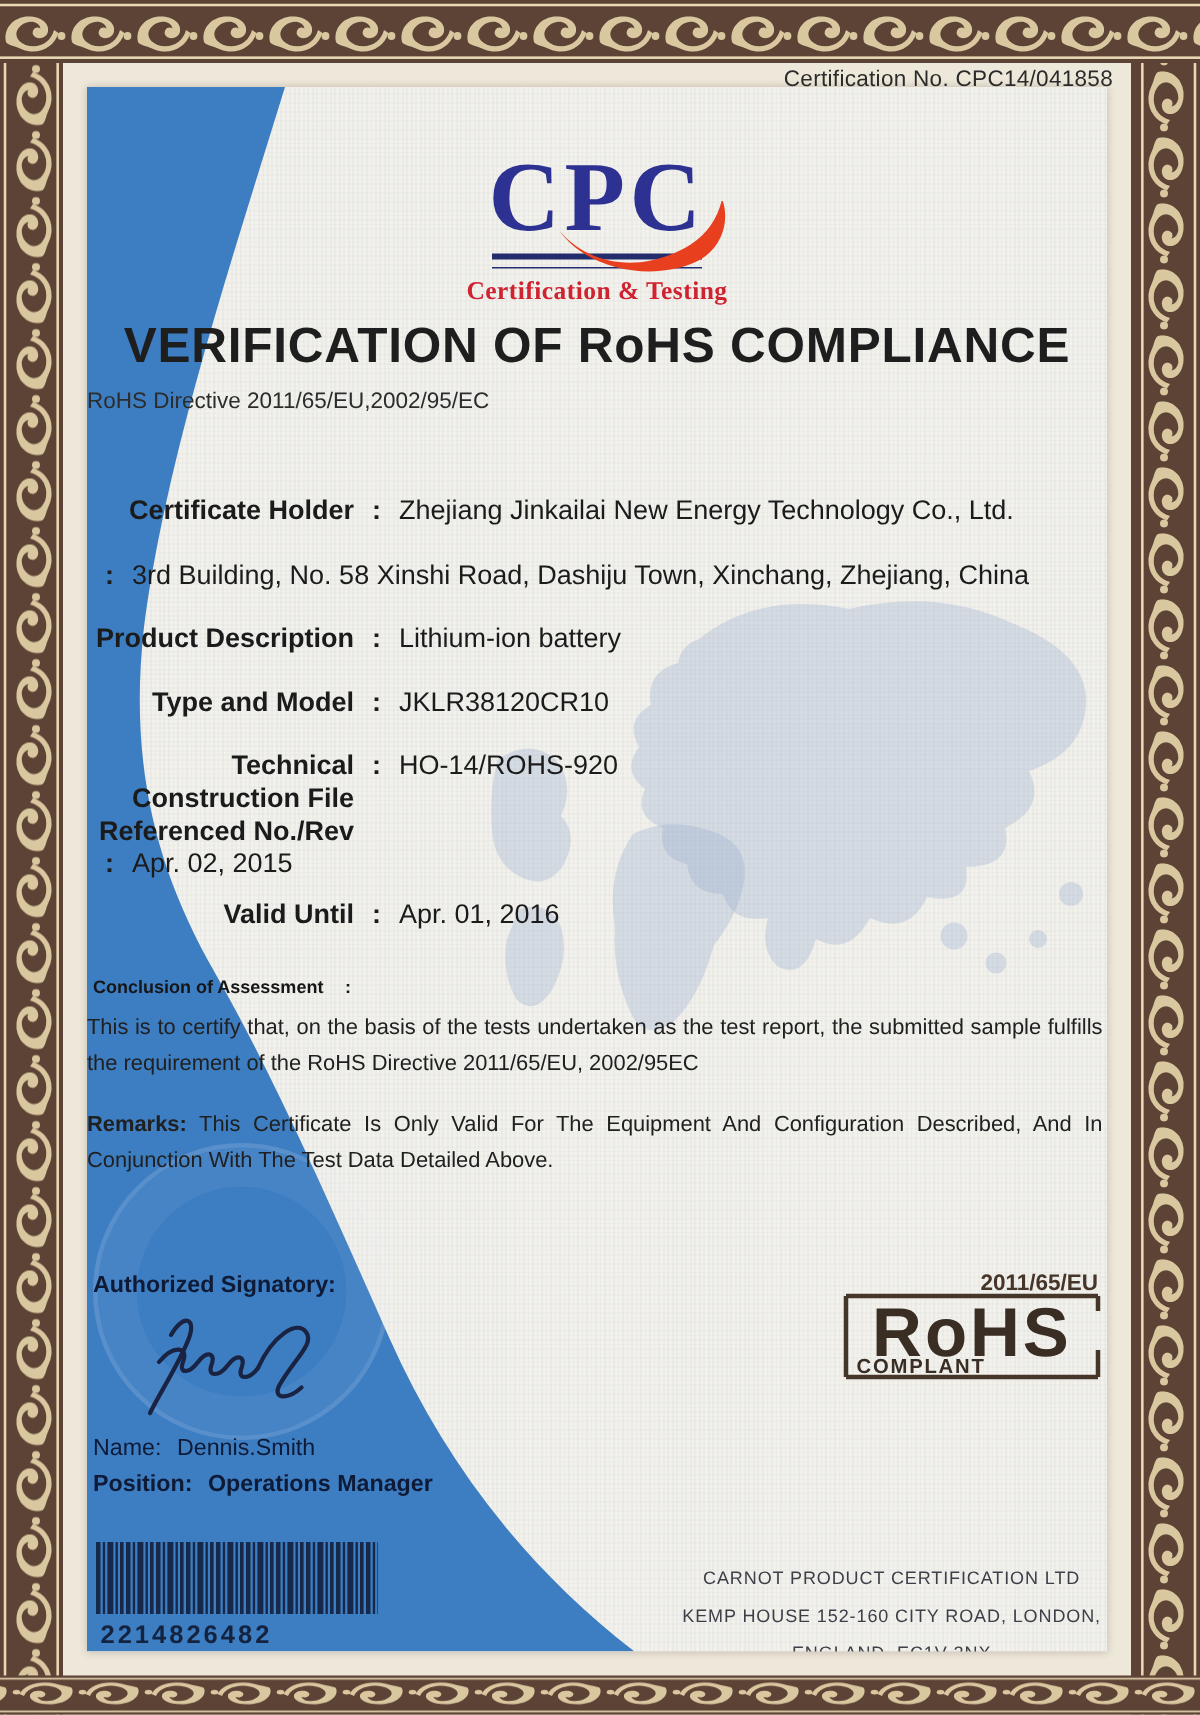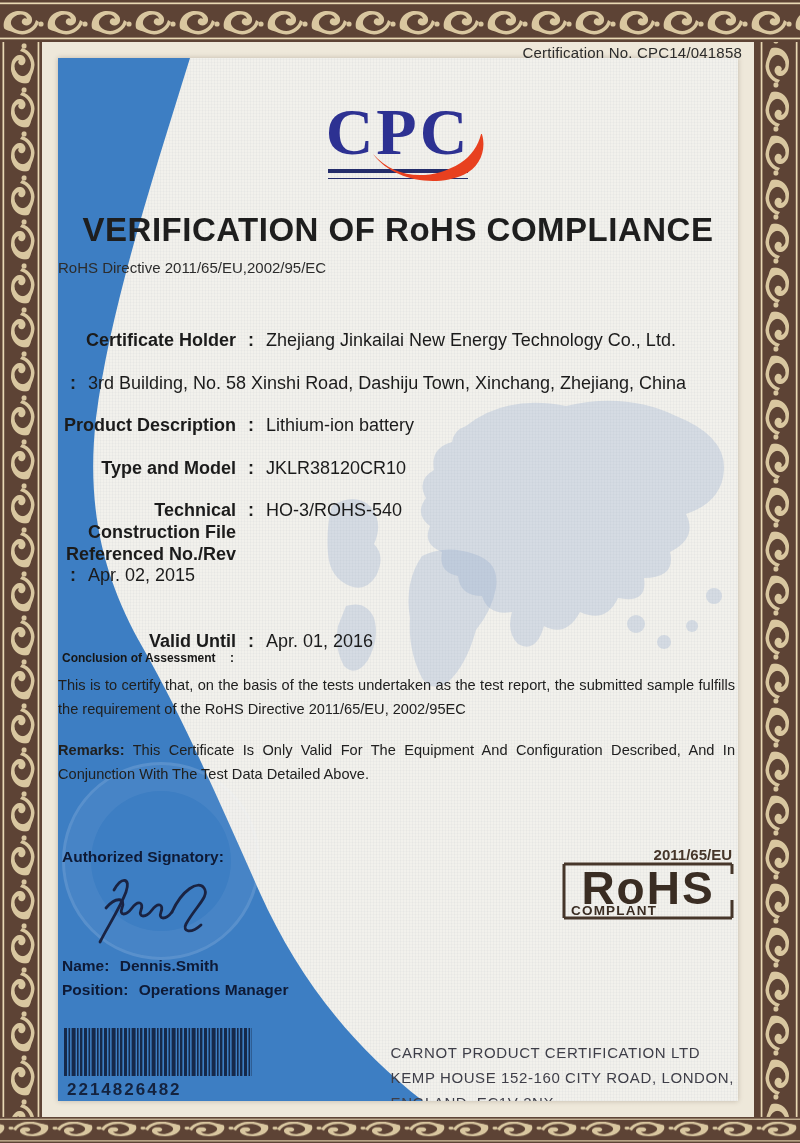--- a/index.html
+++ b/index.html
@@ -47,44 +47,44 @@
          font-size:33px;font-weight:bold;color:#1e1e1e;letter-spacing:.5px;}
   .subtitle{position:absolute;top:201px;left:0;width:100%;text-align:left;
             font-size:15px;color:#2c2c2c;}
 
   
   .frow{position:absolute;left:0;width:100%;display:flex;align-items:flex-start;
         font-size:18px;color:#1b1b1b;line-height:22px;}
   .flabel{width:178px;text-align:right;font-weight:bold;}
   .fcolon{width:30px;text-align:center;font-weight:bold;}
   .fvalue{flex:1;}
-  .r1{top:271px}.r2{top:314px}.r3{top:356px}.r4{top:399px}.r5{top:441px}.r6{top:506px}.r7{top:572px}
+  .r1{top:271px}.r2{top:314px}.r3{top:356px}.r4{top:399px}.r5{top:441px}.r6{top:506px}.r7{top:540px}
 
   .concl-head{position:absolute;top:593px;left:4px;font-size:12px;font-weight:bold;color:#161616;}
   .concl-head .fcolon{display:inline-block;width:26px;}
   .para{position:absolute;left:0px;right:3px;font-size:14.6px;line-height:23.5px;
         color:#202020;text-align:justify;}
   .concl-text{top:616px;}
   .remarks{top:681px;}
   .para b{font-weight:bold;}
 
   
   .auth-head{position:absolute;top:790px;left:4px;font-size:15.5px;font-weight:bold;color:#0e1a36;}
   .signature{position:absolute;left:28px;top:812px;}
-  .sig-name{position:absolute;top:899px;left:4px;font-size:15.5px;font-weight:bold;color:#0e1a36;}
+  .sig-name{position:absolute;top:899px;left:4px;font-size:15.5px;font-weight:normal;color:#0e1a36;}
   .sig-pos{position:absolute;top:923px;left:4px;font-size:15.5px;font-weight:bold;color:#0e1a36;}
   .sig-name span+span,.sig-pos span+span{margin-left:6px;}
 
   .rohs{position:absolute;left:498px;top:786px;}
 
   .barcode{position:absolute;left:6px;top:970px;}
   .barcode-num{position:absolute;left:9px;top:1022px;font-size:17px;letter-spacing:2px;
                color:#14233f;font-weight:bold;}
 
-  .issuer{position:absolute;top:982px;right:4px;text-align:left;font-size:15px;
+  .issuer{position:absolute;top:982px;right:4px;text-align:center;font-size:12px;
           line-height:25px;color:#3e3e48;letter-spacing:.6px;margin-left:28px;}
 </style>
 </head>
 <body>
 
 <svg class="frame-svg" width="800" height="1143">
   <defs>
     <pattern id="wv" width="44" height="42" patternUnits="userSpaceOnUse">
       <rect width="44" height="42" fill="#5d4335"></rect>
       <rect y="2.5" width="44" height="1.7" fill="#e9d9b4"></rect>
@@ -133,20 +133,21 @@
   <div class="seal"></div>
 
   <div class="layer">
 
     <div class="logo">
       <div class="cpc">CPC</div>
       <svg class="cpc-swoosh" width="118" height="52">
         <path fill="#e8401f" transform="rotate(-6 59 26)" d="M2 14 C 20 40, 55 48, 88 32 C 100 26, 108 16, 112 4 C 116 20, 108 38, 90 44 C 60 54, 18 42, 2 14 Z"></path>
       </svg>
       <div class="logo-rule"></div>
+      <div class="tagline">Certification &amp; Testing</div>
     </div>
 
     <div class="title">VERIFICATION OF RoHS COMPLIANCE</div>
     <div class="subtitle">RoHS Directive 2011/65/EU,2002/95/EC</div>
 
     <div class="frow r1">
       <span class="flabel">Certificate Holder</span>
       <span class="fcolon">:</span>
       <span class="fvalue">Zhejiang Jinkailai New Energy Technology Co., Ltd.</span>
     </div>
@@ -163,21 +164,21 @@
       <span class="flabel">Type and Model</span>
       <span class="fcolon">:</span>
       <span class="fvalue">JKLR38120CR10</span>
     </div>
     <div class="frow r5">
       <span class="flabel">
         <span>Technical Construction File</span><br>
         <span>Referenced No./Rev</span>
       </span>
       <span class="fcolon">:</span>
-      <span class="fvalue">HO-3/ROHS-540</span>
+      <span class="fvalue">HO-14/ROHS-920</span>
     </div>
     <div class="frow r6">
       <span class="fcolon">:</span>
       <span class="fvalue">Apr. 02, 2015</span>
     </div>
     <div class="frow r7">
       <span class="flabel">Valid Until</span>
       <span class="fcolon">:</span>
       <span class="fvalue">Apr. 01, 2016</span>
     </div>

